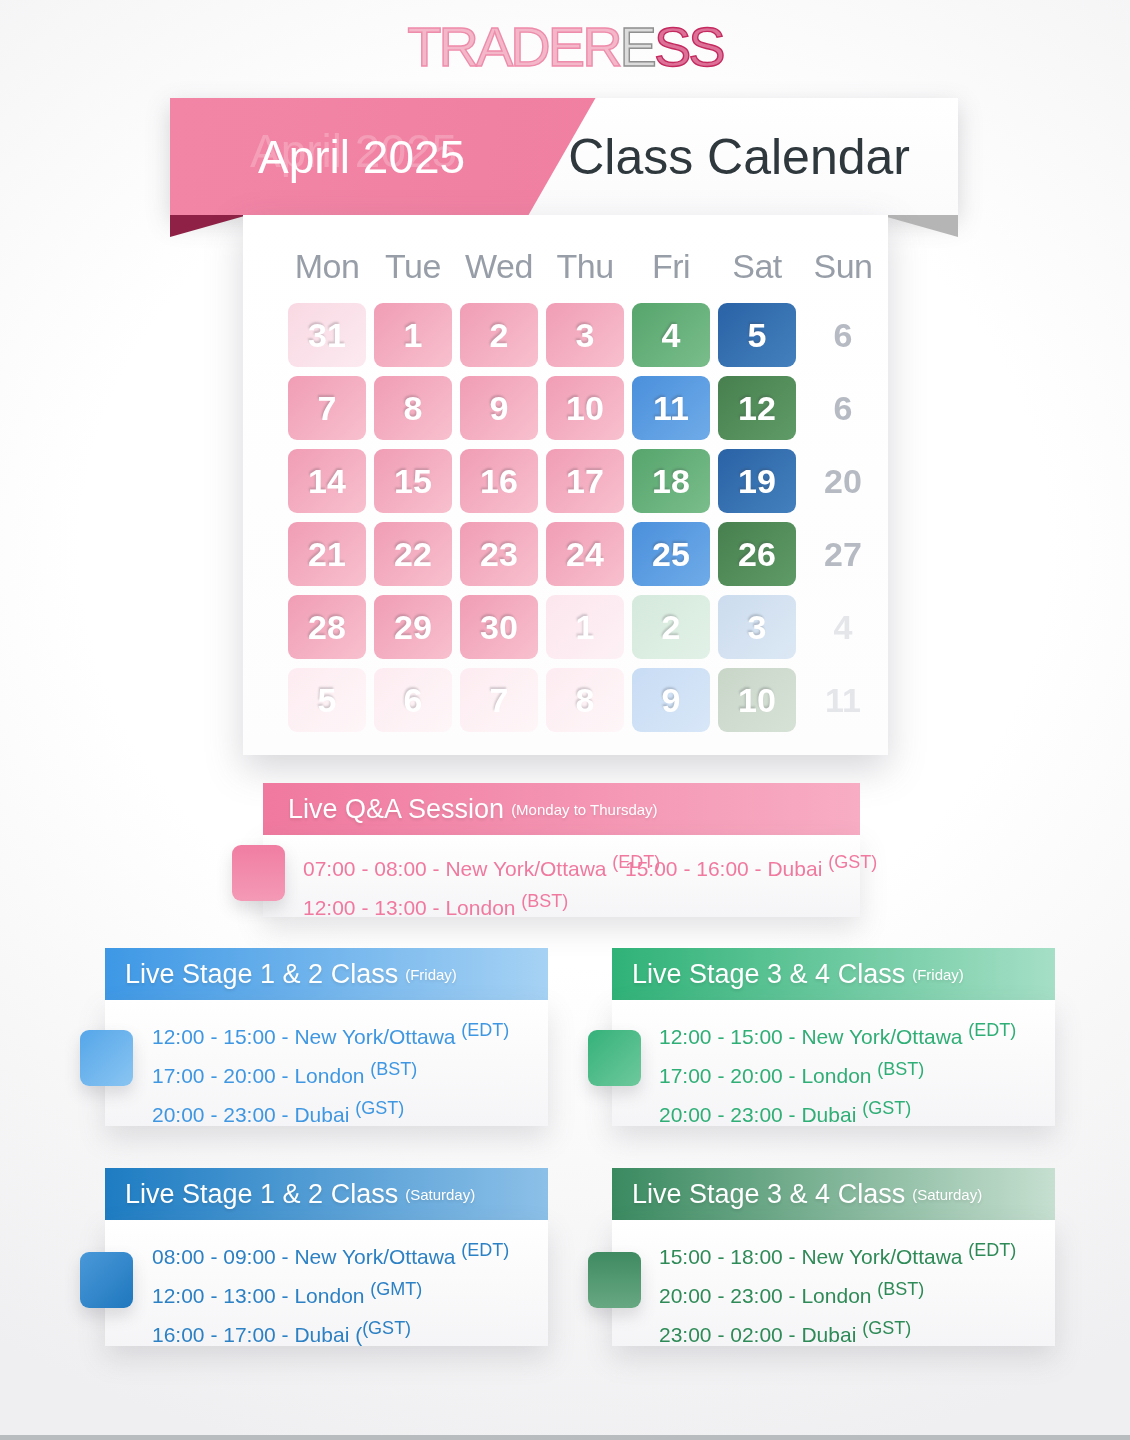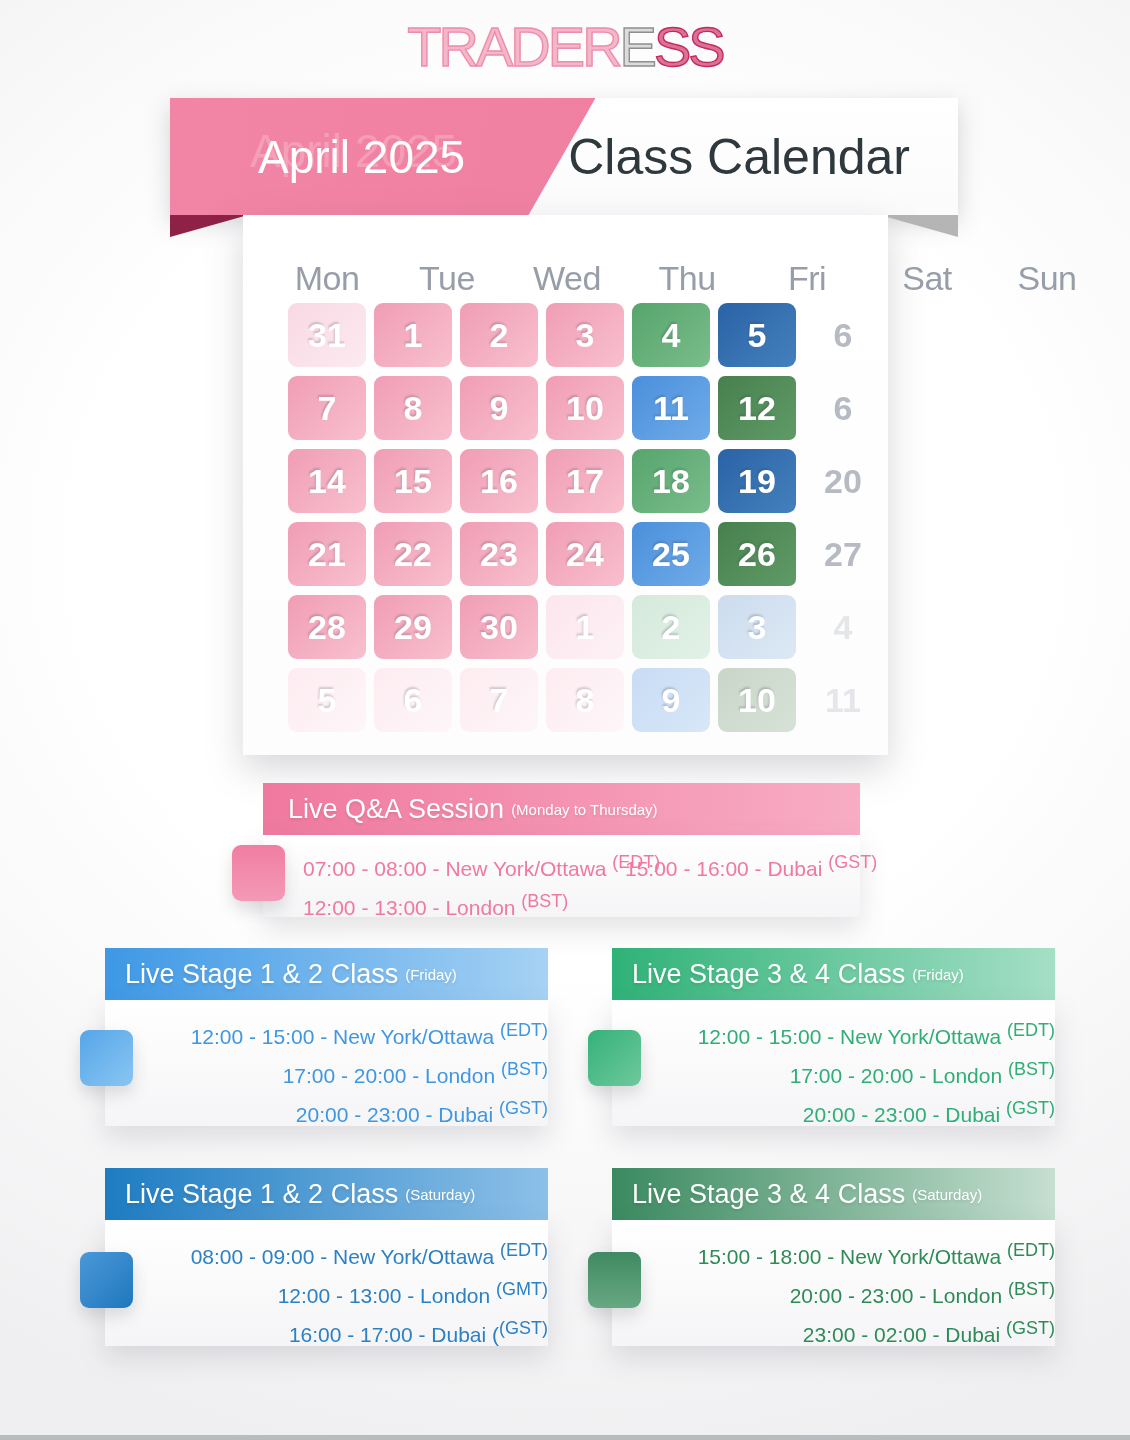--- a/index.html
+++ b/index.html
@@ -33,37 +33,37 @@
             color:#2e383d; letter-spacing:0px; }
   .fold-left  { position:absolute; left:170px; top:215px; width:0; height:0;
             border-top:22px solid #8e2145; border-right:78px solid transparent; }
   .fold-right { position:absolute; left:880px; top:215px; width:0; height:0;
             border-top:22px solid #b5b5b5; border-left:78px solid transparent; }
 
   
   .cal-card { position:absolute; left:243px; top:215px; width:645px; height:540px;
             background:linear-gradient(180deg,#ffffff,#fdfdfe);
             box-shadow:0 14px 34px rgba(110,110,125,.28); }
-  .weekdays { position:absolute; left:41px; top:44px; display:grid;
-            grid-template-columns:repeat(7,86px);gap:34px; }
+  .weekdays { position:absolute; left:41px; top:32px; display:grid;
+            grid-template-columns:repeat(7,86px); }
   .wd { text-align:center; font-size:34px; color:#979ea7; letter-spacing:-0.5px; }
   .days { position:absolute; left:41px; top:88px; display:grid;
             grid-template-columns:repeat(7,86px); grid-auto-rows:73px; }
   .day { width:78px; height:64px; margin:0 4px; border-radius:9px;
             display:flex; align-items:center; justify-content:center;
             font-size:34px; font-weight:bold; color:#ffffff;
             text-shadow:-1px -2px 2px rgba(60,60,70,.22); }
   .d-p   { background:linear-gradient(135deg,#f09db5,#f8c0ce); }
   .d-pf1 { background:linear-gradient(135deg,#f9d9e3,#fceaf0); }
   .d-pf2 { background:linear-gradient(135deg,#fce6ed,#fdf1f5); }
   .d-pf3 { background:linear-gradient(135deg,#fdecf1,#fef6f8); }
   .d-gf  { background:linear-gradient(135deg,#57a56d,#79bd8b); }
   .d-bf  { background:linear-gradient(135deg,#4b90dc,#6fabe8); }
   .d-bs  { background:linear-gradient(135deg,#2a63a6,#4480bd); }
-  .d-gs  { background:linear-gradient(135deg,#47804e,#5f9b67);border-radius:7px; }
+  .d-gs  { background:linear-gradient(135deg,#47804e,#5f9b67); }
   .d-gff { background:linear-gradient(135deg,#d5e9dc,#e2f1e7); }
   .d-bsf { background:linear-gradient(135deg,#ccdcee,#dce8f4); }
   .d-bff { background:linear-gradient(135deg,#c8dcf4,#d8e7f8); }
   .d-gsf { background:linear-gradient(135deg,#c8d6c8,#d7e2d7); }
   .d-sun  { background:none; color:#b6bbc3; text-shadow:none; }
   .d-sunf { background:none; color:#e4e6ea; text-shadow:none; }
 
   
   .leg-bar { position:absolute; height:52px; display:flex; align-items:center;
             padding-left:25px; color:#fff; font-size:27px;
@@ -79,21 +79,21 @@
   
   .qa-bar  { left:263px; top:783px; width:597px;
              background:linear-gradient(90deg,#f0799f,#f8adc4); }
   .qa-body { left:263px; top:835px; width:597px; height:82px; color:#f0799f; }
   .qa-col1 { position:absolute; left:40px; top:11px; }
   .qa-col2 { position:absolute; left:362px; top:11px; }
   .qa-swatch { left:232px; top:845px; background:linear-gradient(180deg,#f07ea2,#f49ab6); }
 
   
   .cc-bar  { width:443px;padding-left:20px; }
-  .cc-body { width:443px; height:126px; padding:14px 0 0 47px;text-align:right; }
+  .cc-body { width:443px; height:126px; padding:14px 0 0 47px; }
   .bar-a { left:105px; top:948px; background:linear-gradient(90deg,#3e98e5,#a6d2f4); }
   .bod-a { left:105px; top:1000px; color:#3f97e2; }
   .sw-a  { left:80px;  top:1030px; background:linear-gradient(135deg,#55a6e9,#8ac5f2); }
   .bar-b { left:612px; top:948px; background:linear-gradient(90deg,#2fb277,#a5dfc6); }
   .bod-b { left:612px; top:1000px; color:#2fae76; }
   .sw-b  { left:588px; top:1030px; background:linear-gradient(135deg,#35b17a,#6ec99c); }
   .bar-c { left:105px; top:1168px; background:linear-gradient(90deg,#1e7cc2,#8cc0e8); }
   .bod-c { left:105px; top:1220px; color:#2c80c4; }
   .sw-c  { left:80px;  top:1252px; background:linear-gradient(135deg,#4a99d9,#1f77bd); }
   .bar-d { left:612px; top:1168px; background:linear-gradient(90deg,#3a8a60,#c6dfd0); }

